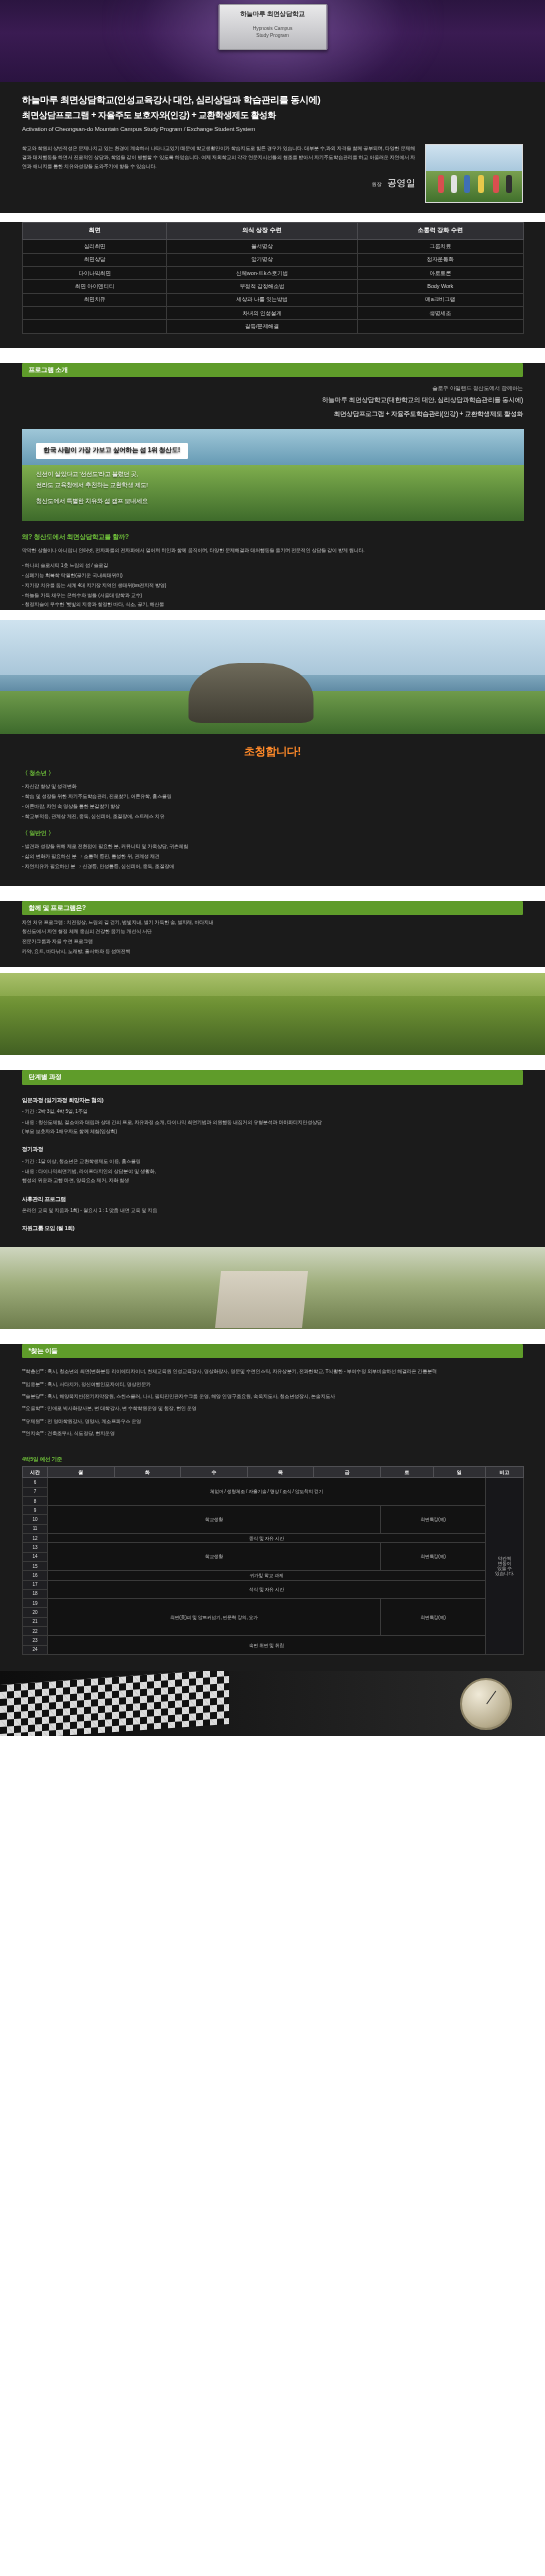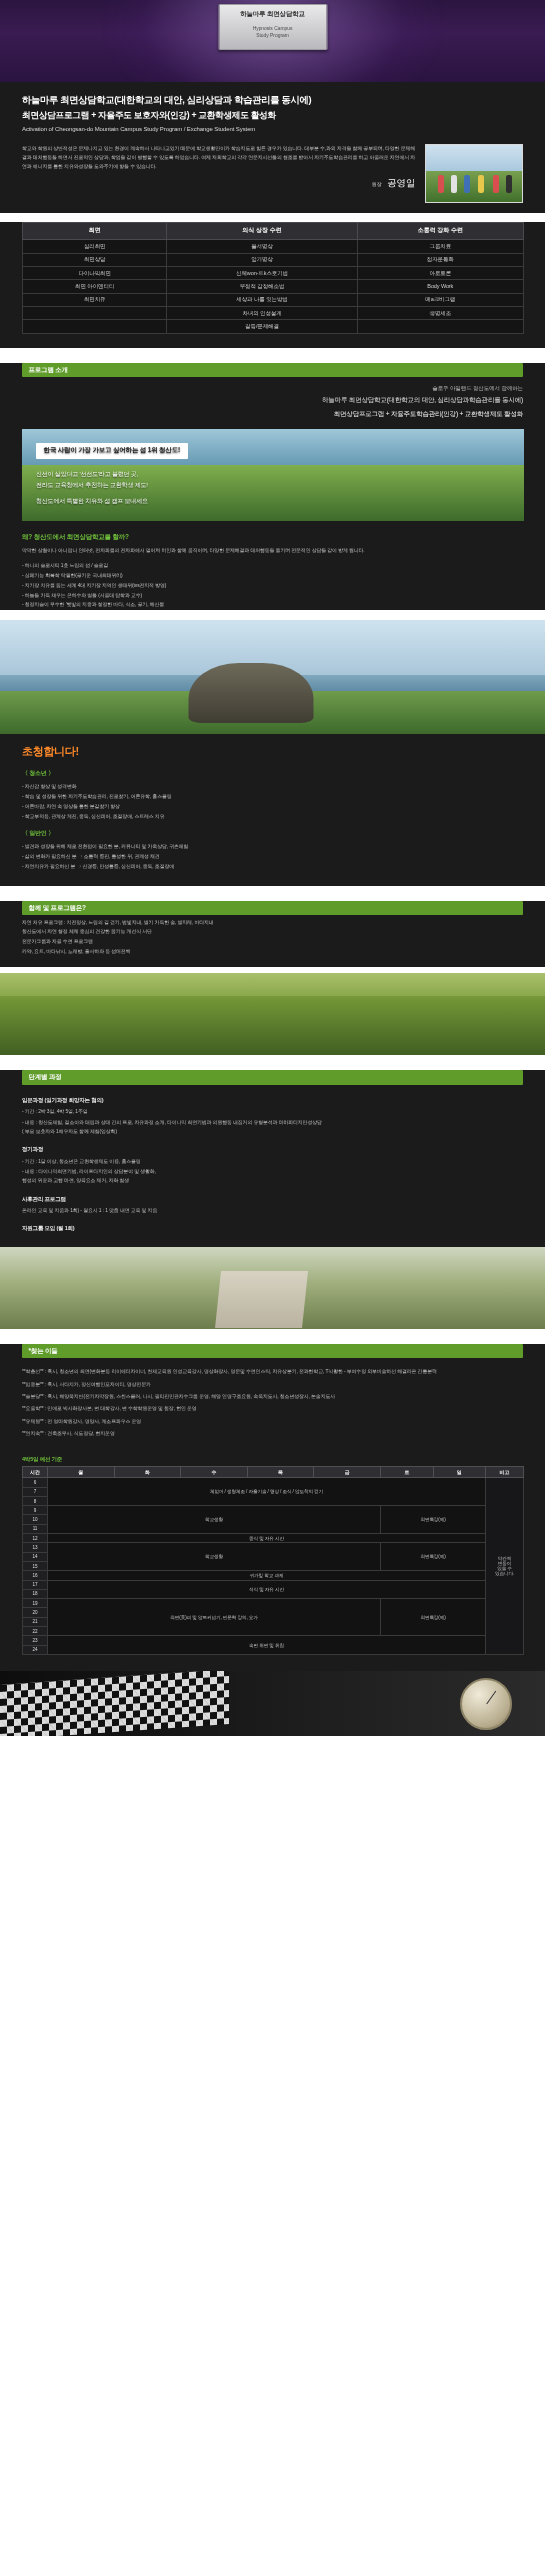--- a/index.html
+++ b/index.html
@@ -132,21 +132,21 @@
   .bigphoto .rock {
     position:absolute; left:46%; top:38%; width:125px; height:60px;
     background:linear-gradient(180deg,#6e6a5a,#3f3c32);
     border-radius:40% 40% 10% 10% / 60% 60% 10% 10%;
     transform:translateX(-50%);
   }
 
   
   .invite { background:#1b1b1b; padding:9.8px 22px 14px 22px; }
   .invite .big {
-    text-align:left; color:#ff8a2a; font-size:11px; font-weight:bold;
+    text-align:center; color:#ff8a2a; font-size:11px; font-weight:bold;
     letter-spacing:-0.3px; margin-bottom:9.8px;
   }
   .invite .grp { color:#6fc03a; font-size:6px; font-weight:bold; margin:7.6px 0 4.4px 0; letter-spacing:-0.2px; }
   .invite ul { margin:0; padding:0; list-style:none; }
   .invite li { color:#c6c6c6; font-size:4.9px; line-height:2.0; letter-spacing:-0.1px; }
 
   
   .help { background:#1b1b1b; padding:2.2px 22px 9.8px 22px; }
   .help li { color:#c6c6c6; font-size:4.9px; line-height:2.0; letter-spacing:-0.1px; list-style:none; }
 
@@ -219,21 +219,21 @@
   <div class="topband">
     <div class="glow"></div>
     <div class="plaque">
       <div class="l1">하늘마루 최면상담학교</div>
       <div class="l2" style="white-space:pre-line;">Hypnosis Campus
 Study Program</div>
     </div>
   </div>
 
   <div class="titleblock">
-    <h1>하늘마루 최면상담학교(대한학교의 대안, 심리상담과 학습관리를 동시에)</h1>
+    <h1>하늘마루 최면상담학교(인성교육강사 대안, 심리상담과 학습관리를 동시에)</h1>
     <h2>최면상담프로그램 + 자율주도 보호자와(인강) + 교환학생제도 활성화</h2>
     <h3>Activation of Cheongsan-do Mountain Campus Study Program / Exchange Student System</h3>
   </div>
 
   <div class="introwrap">
     <div style="flex:1;">
       <div class="introtext">학교와 학원의 상반적성은 문제나치고 있는 환경이 계속하서 나타나고있기 때문에 학교생활만이가 학습지도로 힘든 경우가 있습니다. 대부분 수,과외 자격을 함께 공부되며, 다양한 문제해결과 대처행동을 하면서 진로적인 상담과, 학업을 같이 병행할 수 있도록 하였습니다. 여제 저희학교의 각각 연문지시선들의 협조를 받아서 자기주도학습관리를 하고 아울러운 자연에서 자연과 애니지를 통한 치유와성장을 도와주기에 향을 수 있습니다.</div>
       <div class="introsign">
         <span>원장</span>
         <span class="name">공영일</span>

